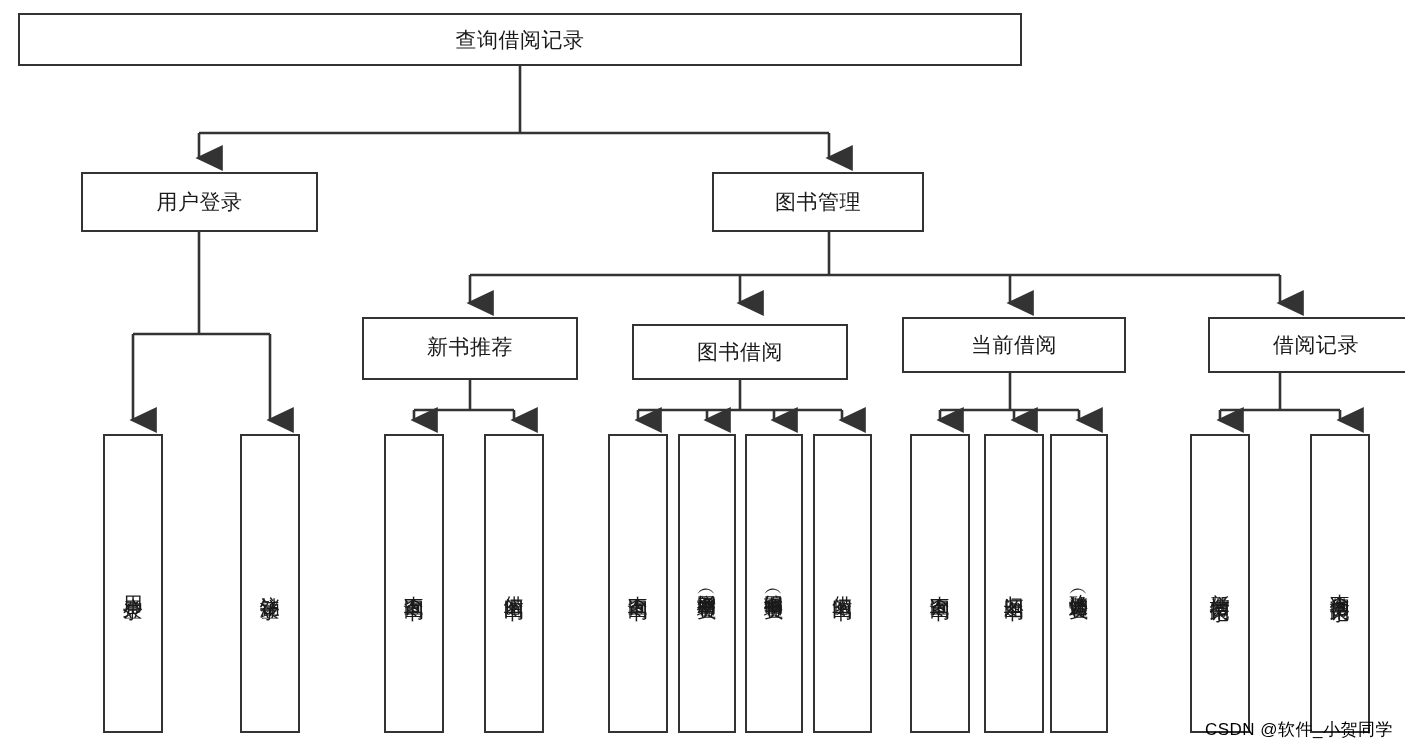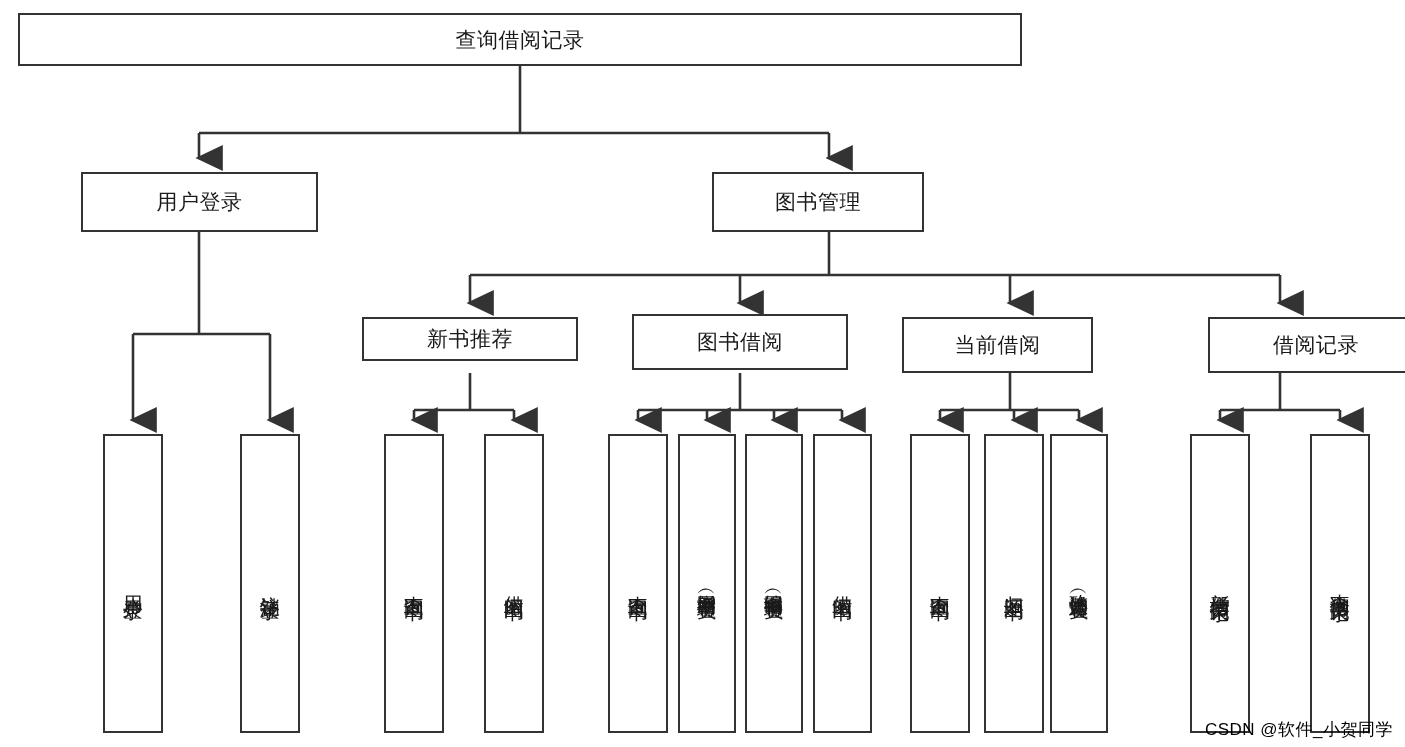--- a/index.html
+++ b/index.html
@@ -135,27 +135,27 @@
     <span class="node-label-h">查询借阅记录</span>
   </div>
 
   <div class="node-box horizontal" style="left:81px; top:172px; width:237px; height:60px;">
     <span class="node-label-h">用户登录</span>
   </div>
   <div class="node-box horizontal" style="left:712px; top:172px; width:212px; height:60px;">
     <span class="node-label-h">图书管理</span>
   </div>
 
-  <div class="node-box horizontal" style="left:362px; top:317px; width:216px; height:44px;">
+  <div class="node-box horizontal" style="left:362px; top:317px; width:216px; height:63px;font-family:Liberation Mono, monospace;">
     <span class="node-label-h">新书推荐</span>
   </div>
-  <div class="node-box horizontal" style="left:632px; top:314px; width:216px; height:56px;">
+  <div class="node-box horizontal" style="left:632px; top:324px; width:216px; height:56px;">
     <span class="node-label-h">图书借阅</span>
   </div>
-  <div class="node-box horizontal" style="left:902px; top:317px; width:191px; height:56px;text-align:center;">
+  <div class="node-box horizontal" style="left:902px; top:317px; width:224px; height:56px;text-align:center;">
     <span class="node-label-h">当前借阅</span>
   </div>
   <div class="node-box horizontal" style="left:1172px; top:317px; width:216px; height:56px;margin-left:36px;">
     <span class="node-label-h">借阅记录</span>
   </div>
 
   <div class="node-box vertical" style="left:103px; top:434px; width:60px; height:299px;">
     <span class="node-label-v">用户登录</span>
   </div>
   <div class="node-box vertical" style="left:240px; top:434px; width:60px; height:299px;">

